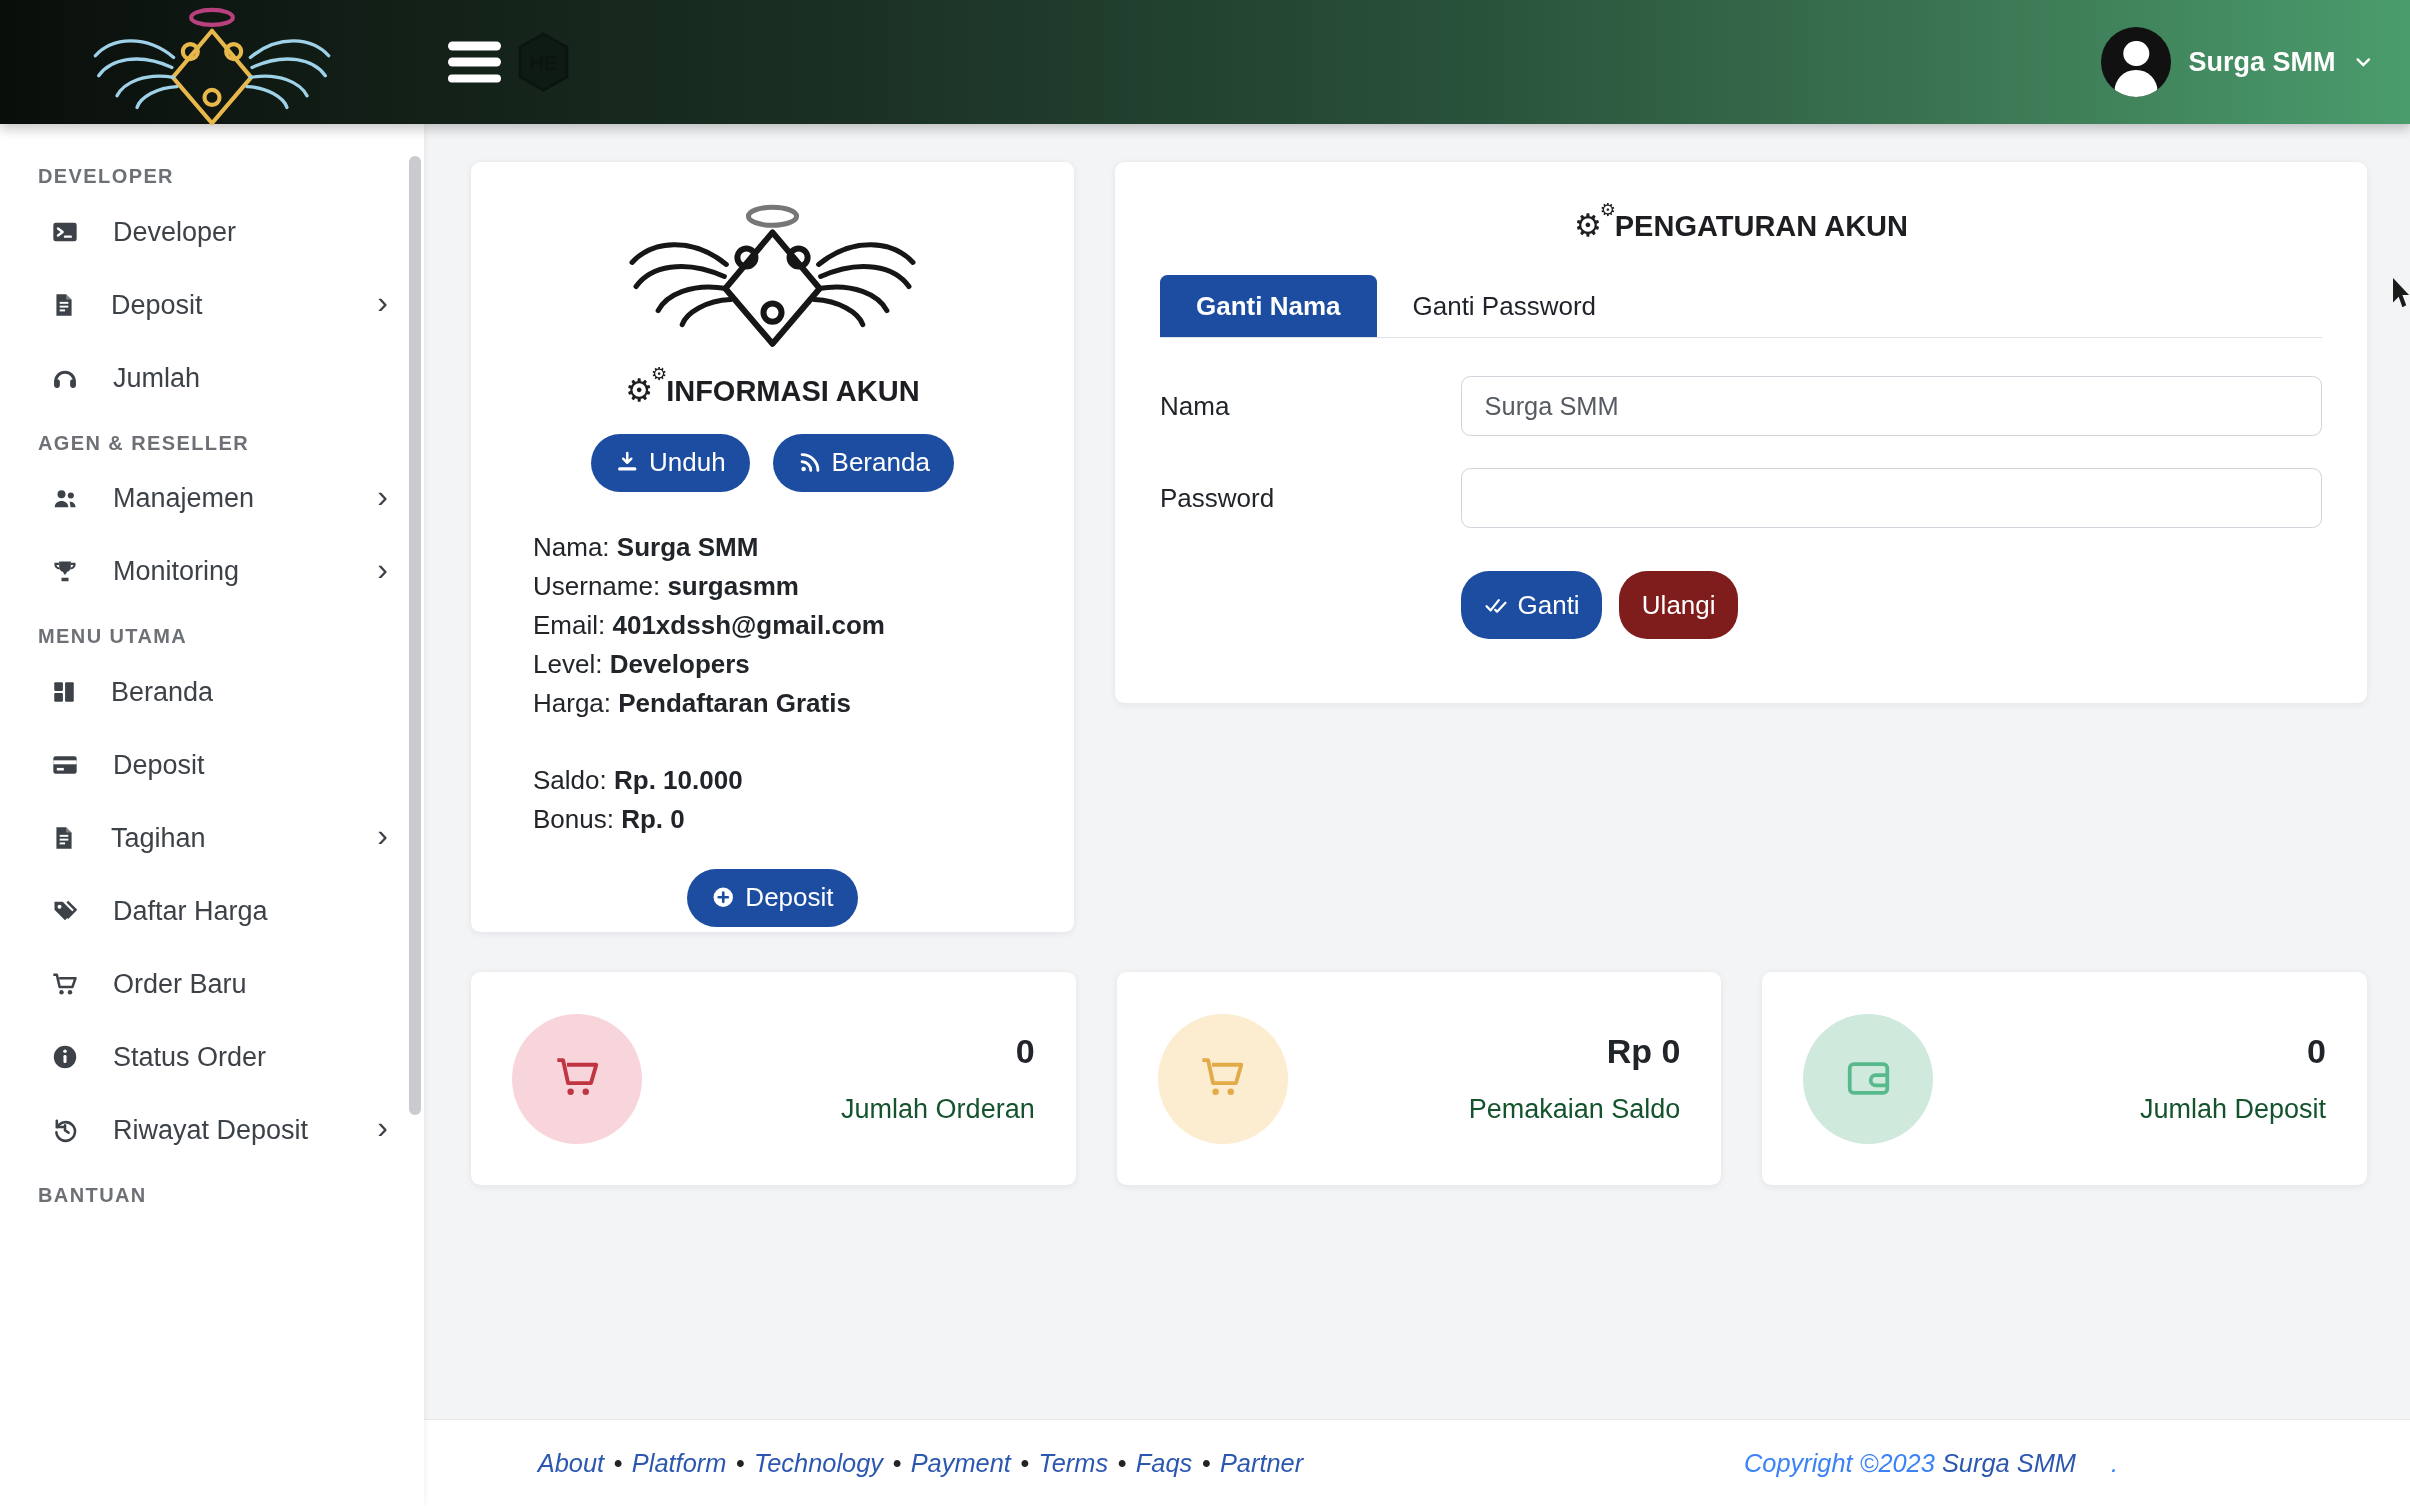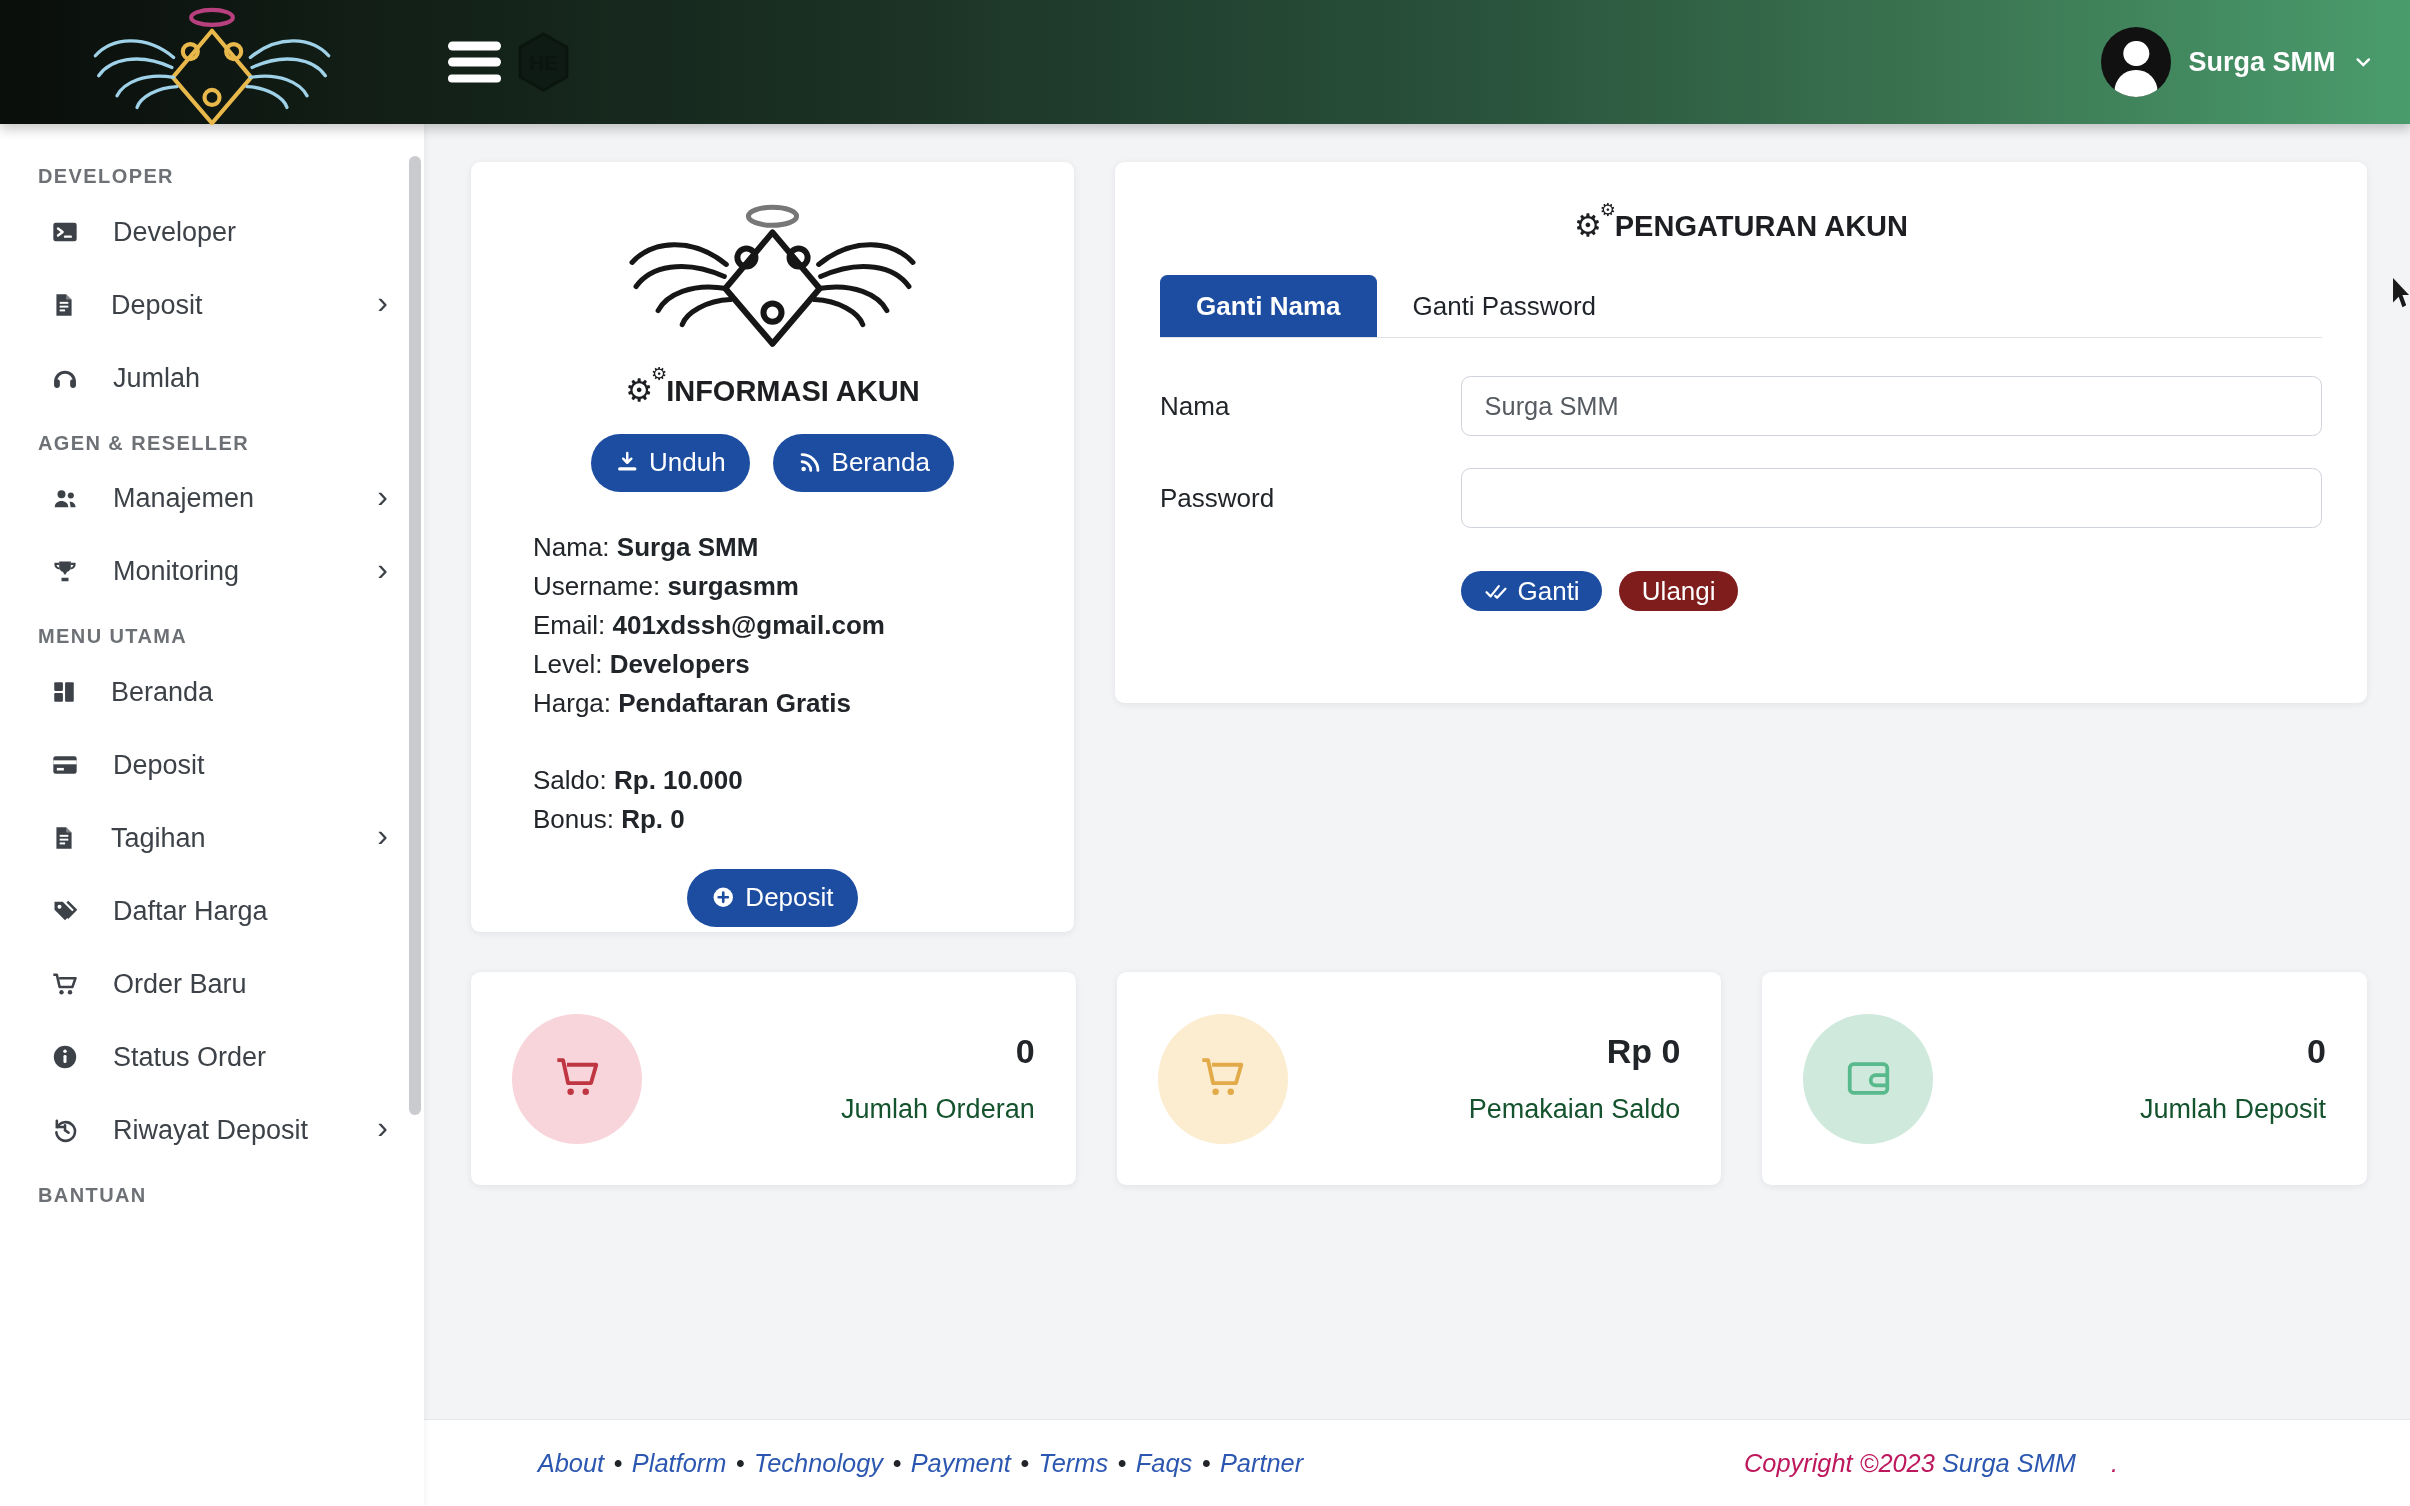--- a/index.html
+++ b/index.html
@@ -60,38 +60,38 @@
   .settings-title { text-align:center; font-size:29px; font-weight:700; color:#1c1e21; margin-top:13px; }
   .tabs { display:flex; margin-top:32px; border-bottom:1.9px solid #dfe3e8; }
   .tab { height:62px; padding:8px 36px; display:flex; align-items:center; font-size:26px; cursor:pointer;
     background:transparent; border:none; font-family:inherit; color:#1f2329; }
   .tab.active { background:#1d4da0; color:#fff; font-weight:700; border-radius:7.5px 7.5px 0 0; }
   .form { display:grid; grid-template-columns:301px 1fr; row-gap:32px; margin-top:38px; align-items:center; }
   .form label { font-size:26px; color:#212529; align-self:center; }
   .form input { height:60px; border:0.9px solid #cfd4da; border-radius:9.4px; font-size:25.4px; color:#555b61;
     padding:0 22.6px; width:100%; font-family:inherit; background:#fff; outline:none; }
   .form-btns { grid-column:2; display:flex; gap:17px; margin-top:11.3px; }
-  .btn.small { height:40px; border-radius:28px; padding:0 22.6px; }
+  .btn.small { height:68px; border-radius:28px; padding:0 22.6px; }
   .btn.danger { background:#7f1d1d;justify-content:center; }
 
   
   .row2 { display:flex; gap:41px; margin-top:40px; }
   .stat-card { flex:1; height:213px; display:flex; align-items:center; padding:0 41px; gap:28px; }
   .stat-circle { width:130px; height:130px; border-radius:50%; flex:none; display:flex; align-items:center; justify-content:center; }
   .stat-right { flex:1; text-align:right; }
   .stat-value { font-size:34px; font-weight:700; color:#212529; }
   .stat-label { font-size:27px; color:#14532d; margin-top:22.6px; }
 
   
   .footer { position:absolute; left:0; right:0; bottom:0; height:87px; background:#fff;
     border-top:0.9px solid #e7e8ea; display:flex; align-items:center; font-size:25.4px;font-style:italic; }
   .f-half { flex:1; text-align:center; color:#212529; }
   .f-half a { color:#2c57b0; text-decoration:none; cursor:pointer; }
   .f-sep { color:#212529; margin:0 9.4px; }
-  .copy-text { color:#be185d;margin-left:35px; }
+  .copy-text { color:#3b82f6;margin-left:35px; }
 
   .cursor-artifact { position:absolute; right:0px; top:278px; }
 </style>
 </head>
 <body>
 
 <div class="navbar">
 
   <svg class="nav-logo" width="250" height="121" viewBox="0 0 300 145">
     <ellipse cx="150" cy="16" rx="25" ry="9" fill="none" stroke="#b8407f" stroke-width="5"></ellipse>

